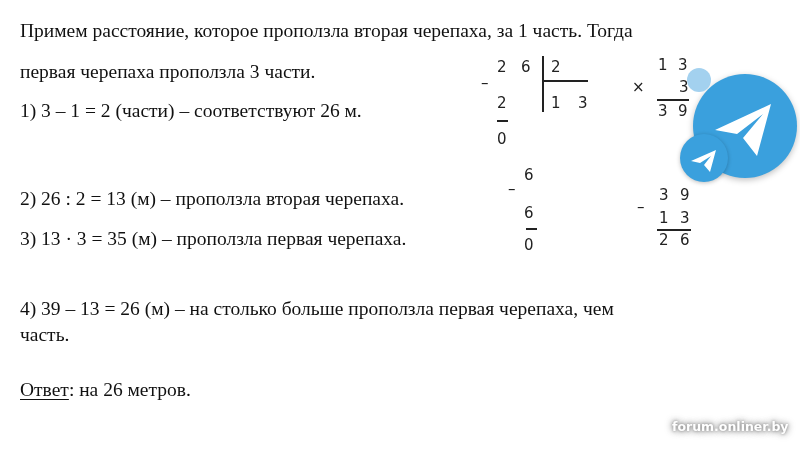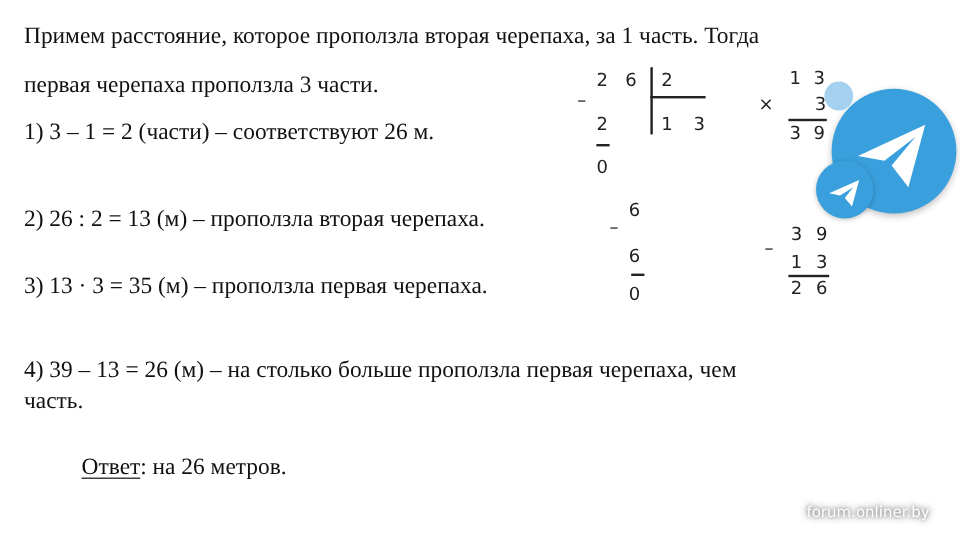--- a/index.html
+++ b/index.html
@@ -9,47 +9,47 @@
   }
   .line {
     position:absolute; left:20px; font-size:19.5px; white-space:nowrap; line-height:22px;text-align:right;
   }
   .calc {
     position:absolute; font-family:"DejaVu Sans","Liberation Sans",sans-serif;
     font-size:15px; color:#222; line-height:18px;
   }
   .hline { position:absolute; background:#222; height:1.5px; }
   .vline { position:absolute; background:#222; width:1.5px; }
-  .u { text-decoration:underline; text-underline-offset:3px;margin-left:48px; }
+  .u { text-decoration:underline; text-underline-offset:3px; }
   .tg-big {
     position:absolute; left:693px; top:74px; width:104px; height:104px; border-radius:50%;
     background:#3aa0dd; box-shadow:0 2px 6px rgba(0,0,0,0.25);
   }
   .tg-small {
     position:absolute; left:680px; top:134px; width:48px; height:48px; border-radius:50%;
     background:#3aa0dd; box-shadow:0 1px 4px rgba(0,0,0,0.25);
   }
   .tg-dot {
     position:absolute; left:687px; top:68px; width:24px; height:24px; border-radius:50%;
     background:#9ecfee; opacity:0.95;
   }
   .watermark {
     position:absolute; left:672px; top:419px; font-family:"DejaVu Sans","Liberation Sans",sans-serif;
-    font-weight:normal; font-size:12.5px; color:#ffffff;
+    font-weight:bold; font-size:12.5px; color:#ffffff;
     text-shadow:0 0 3px #888, 0 0 6px #999, 0 0 8px #aaa;
   }
 </style>
 </head>
 <body>
 
 <div>
   <div class="line" style="top:20px">Примем расстояние, которое проползла вторая черепаха, за 1 часть. Тогда</div>
   <div class="line" style="top:61px">первая черепаха проползла 3 части.</div>
   <div class="line" style="top:100px">1) 3 – 1 = 2 (части) – соответствуют 26 м.</div>
-  <div class="line" style="top:172px">2) 26 : 2 = 13 (м) – проползла вторая черепаха.</div>
+  <div class="line" style="top:188px">2) 26 : 2 = 13 (м) – проползла вторая черепаха.</div>
   <div class="line" style="top:228px">3) 13 · 3 = 35 (м) – проползла первая черепаха.</div>
   <div class="line" style="top:298px">4) 39 – 13 = 26 (м) – на столько больше проползла первая черепаха, чем</div>
   <div class="line" style="top:324px">часть.</div>
   <div class="line" style="top:379px"><span class="u">Ответ</span><span>: на 26 метров.</span></div>
 </div>
 
 <div>
   <span class="calc" style="left:481px;top:74px">–</span>
   <span class="calc" style="left:497px;top:58px">2</span>
   <span class="calc" style="left:521px;top:58px">6</span>

